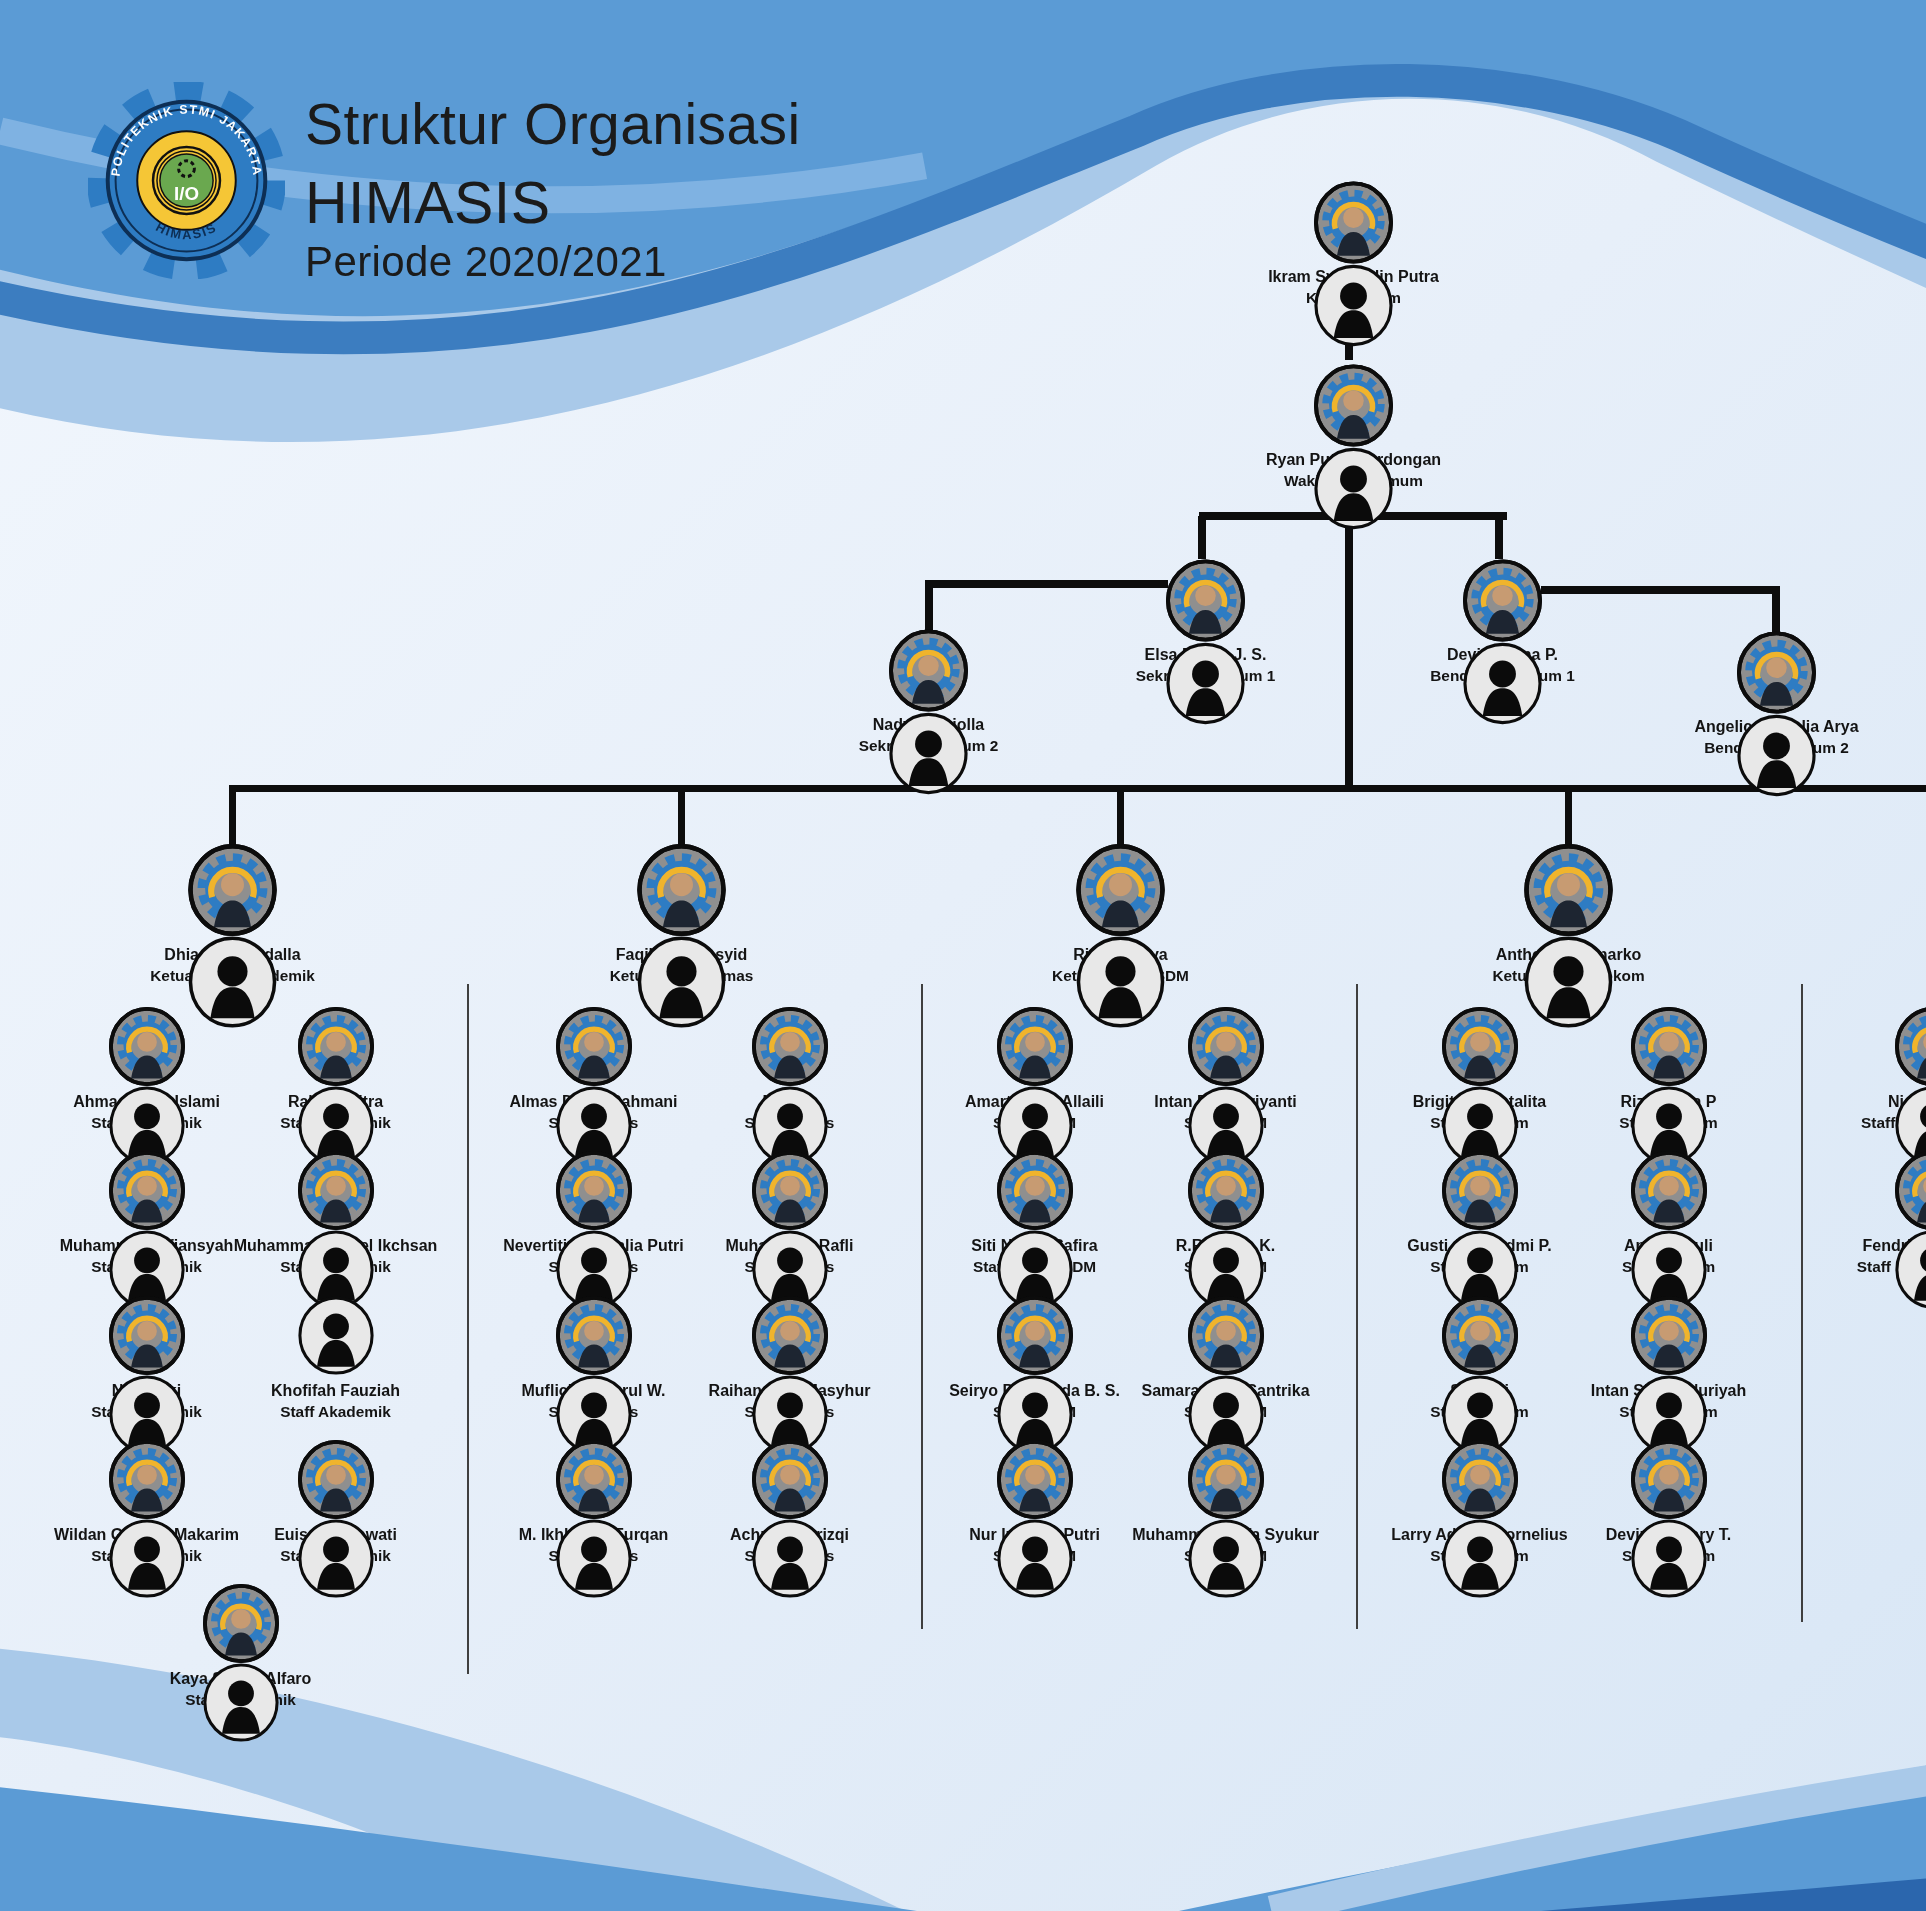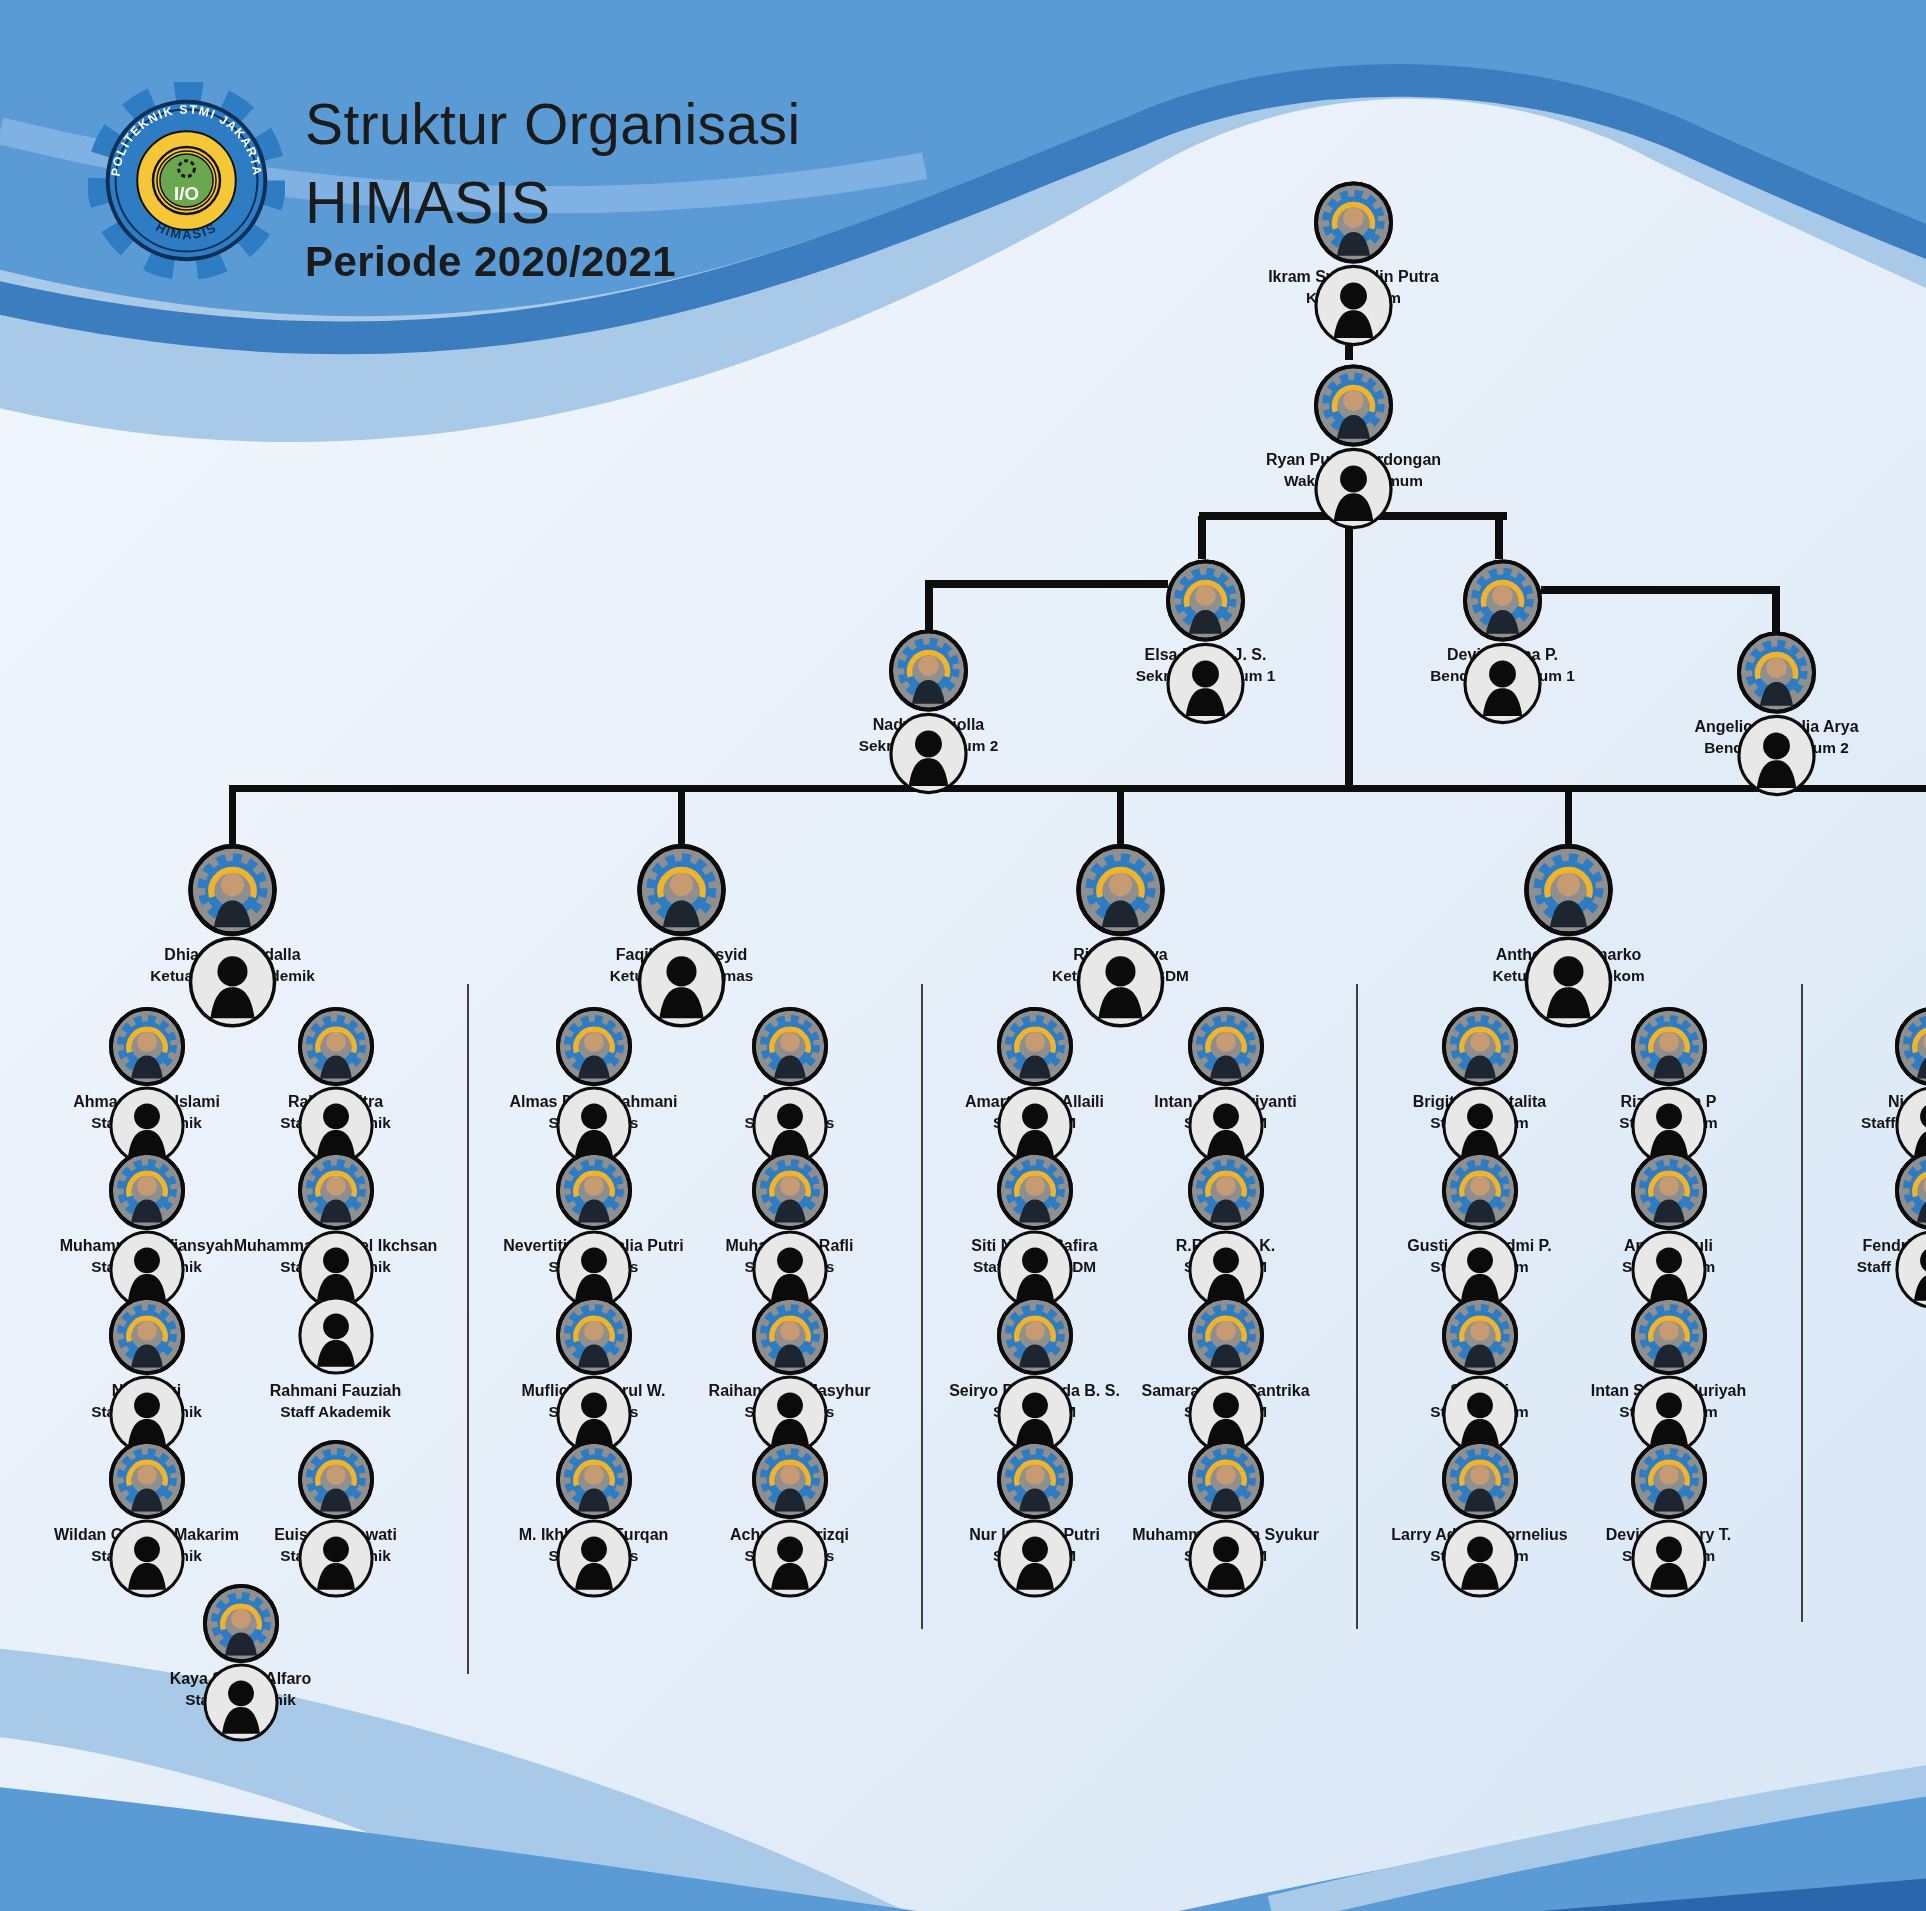--- a/index.html
+++ b/index.html
@@ -9,21 +9,21 @@
     font-family:"Liberation Sans",sans-serif;color:#141414;
   }
   svg.deco{position:absolute;left:0;top:0;width:2703px;height:1911px;pointer-events:none}
   .layer{position:absolute;left:0;top:0;width:100%;height:100%}
 
   
   .logo{position:absolute;left:88px;top:82px;width:197px;height:197px}
   .title-line{position:absolute;left:305px;font-weight:400;letter-spacing:0.4px;color:#1b1b1b;white-space:nowrap}
   .t1{top:91px;font-size:57px}
   .t2{top:169px;font-size:59px}
-  .t3{top:238px;font-size:42px;font-weight:700}
+  .t3{top:238px;font-size:42px;font-weight:400}
 
   
   .line{position:absolute;background:#0d0d0d}
   .sep{position:absolute;width:1.5px;background:#3f3f3f}
 
   
   .person{position:absolute;width:247px;display:flex;flex-direction:column;align-items:center;text-align:center}
   .avatar{position:relative}
   .avatar svg{display:block;width:100%;height:100%}
   .exec  .avatar{width:79px;height:83px}
@@ -345,21 +345,21 @@
   </div>
       <div class="person staff placeholder" style="left: 212px; top: 1296px;">
     <div class="avatar">
 
       <svg class="av-ph" viewBox="0 0 100 104">
         <ellipse cx="50" cy="52" rx="47.5" ry="49.5" fill="#e8e8e8" stroke="#0c0c0c" stroke-width="4"></ellipse>
         <circle cx="50" cy="40" r="17" fill="#0b0b0b"></circle>
         <path d="M 25 93 C 29 66 38 58 50 58 C 62 58 71 66 75 93 Z" fill="#0b0b0b"></path>
       </svg>
     </div>
-    <div class="pname">Rahmani Fauziah</div>
+    <div class="pname">Khofifah Fauziah</div>
     <div class="prole">Staff Akademik</div>
   </div>
       <div class="person staff" style="left: 23px; top: 1440px;">
     <div class="avatar">
       <svg class="av-photo" viewBox="0 0 100 104">
         <ellipse cx="50" cy="52" rx="47.5" ry="49.5" fill="#8f8f8f" stroke="#0c0c0c" stroke-width="5"></ellipse>
         <circle cx="50" cy="50" r="33" fill="none" stroke="#2e7cc3" stroke-width="13" stroke-dasharray="9.5 7.8"></circle>
         <circle cx="50" cy="50" r="26" fill="none" stroke="#2e7cc3" stroke-width="10"></circle>
         <path d="M 27 60 A 24 24 0 1 1 73 60" fill="none" stroke="#f0b42c" stroke-width="7"></path>
         <circle cx="50" cy="46" r="13" fill="#c79b72"></circle>

